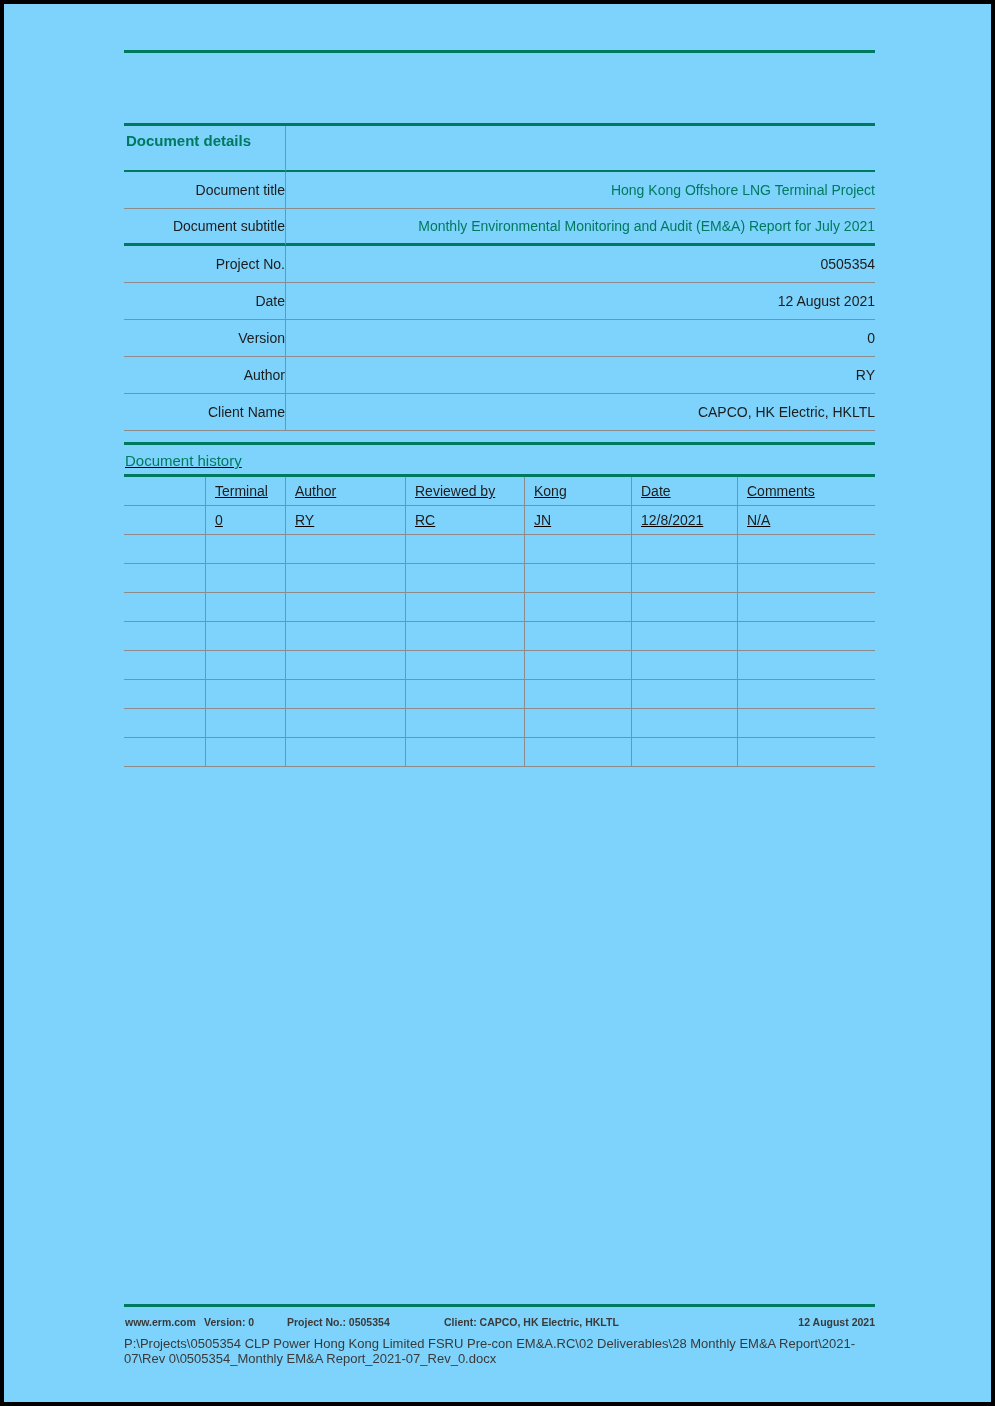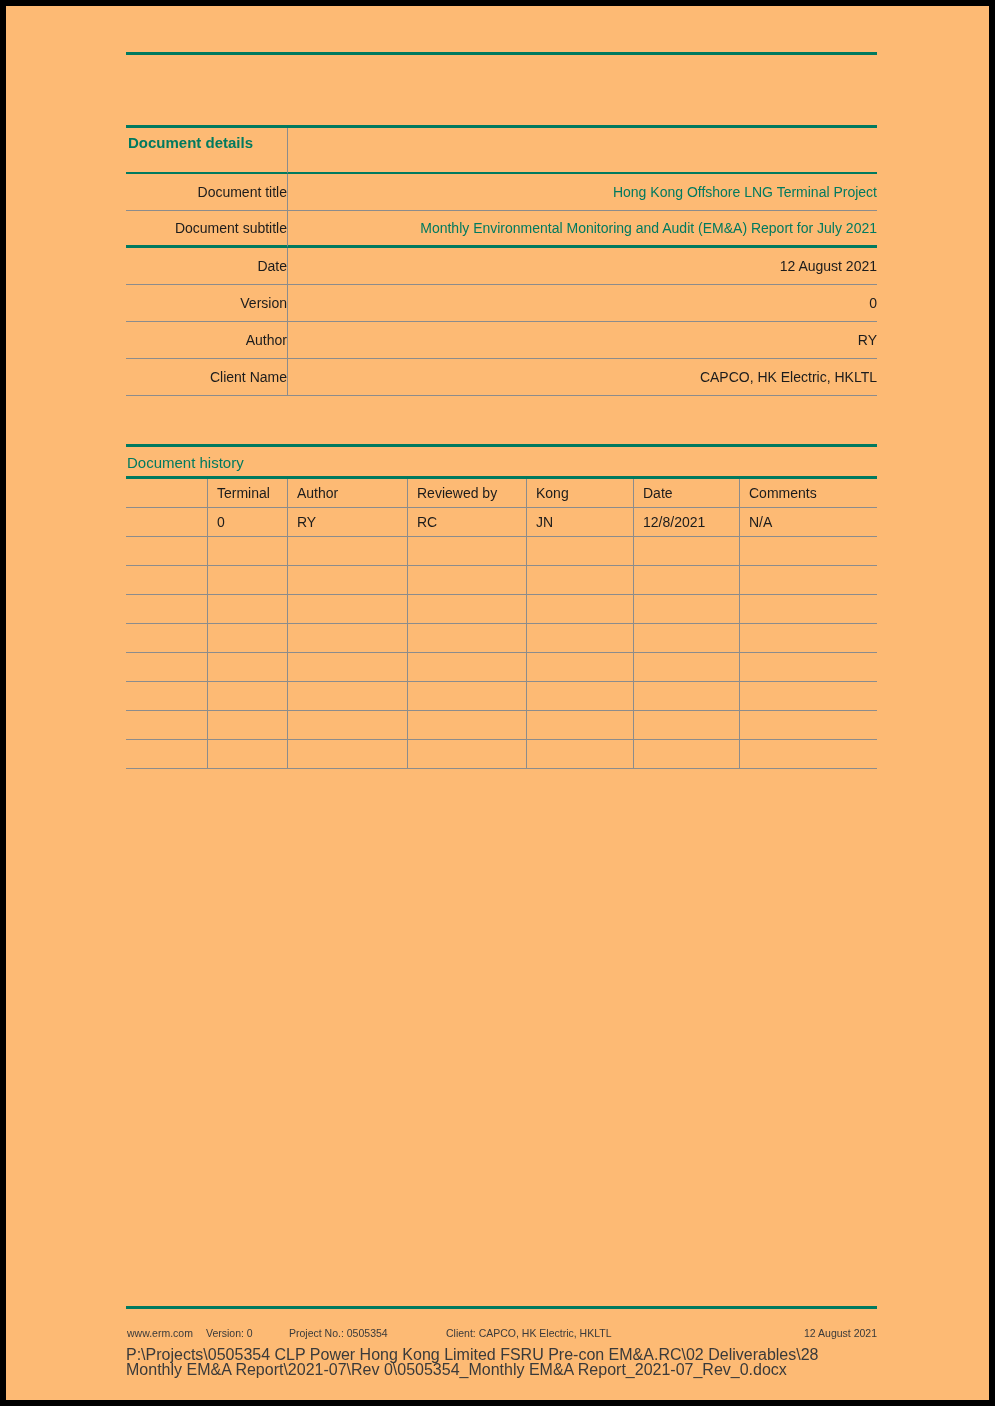--- a/index.html
+++ b/index.html
@@ -4,22 +4,22 @@
 <style>
   * { box-sizing: border-box; margin: 0; padding: 0; }
   :root { --accent: #007a5f; --line: #8c8c8c; --ink: #1c1c1c; --foot: #3a3a3a; }
   html, body { background: #ffffff; }
   body { font-family: "Liberation Sans", sans-serif; }
 
   .page {
     position: relative;
     width: 995px;
     height: 1406px;
-    background: #fdba74;
-    border: 6px solid #000000;
+    background: #7dd3fc;
+    border: 4px solid #000000;
     overflow: hidden;
   }
 
   .rule { background: var(--accent); height: 3px; }
   .top-rule { position: absolute; left: 120px; top: 46px; width: 751px; }
 
   table { border-collapse: separate; border-spacing: 0; table-layout: fixed; width: 751px; }
   td { overflow: hidden; white-space: nowrap; }
 
   
@@ -33,45 +33,45 @@
   .details-table tr.d-head td {
     height: 46px; vertical-align: top; padding-top: 6px;
     border-bottom: 2px solid var(--accent);
   }
   .details-table tr.d-head td.lbl { font-weight: bold; font-size: 15px; color: var(--accent); }
   .details-table tr.d-row td { height: 37px; border-bottom: 1px solid var(--line); text-align: right; }
   .details-table tr.d-row:nth-of-type(3) td { border-bottom: 3px solid var(--accent); }
   .details-table td.accent { color: var(--accent); }
 
   
-  .history { position: absolute; left: 120px; top: 438px; width: 751px; }
+  .history { position: absolute; left: 120px; top: 438px; width: 751px; text-decoration: underline; }
   .h-title { margin: 7px 0 0 1px; font-size: 15px; line-height: 17px; color: var(--accent); }
   .history-table { margin-top: 5px; border-top: 3px solid var(--accent); }
   .history-table td {
     height: 29px; font-size: 14px; color: var(--ink);
     vertical-align: middle; padding-left: 9px;
     border-bottom: 1px solid var(--line);
   }
   .history-table td:first-child { padding-left: 2px; }
   .history-table td + td { border-left: 1px solid var(--line); }
   .history-table tr.r-approval td { height: 30px; }
   .history-table td.approval { border-bottom: 3px solid var(--accent); }
 
   
   .footer { position: absolute; left: 120px; top: 1300px; width: 751px; }
-  .f-line1 { position: relative; height: 14px; margin-top: 18px; font-size: 10.5px; color: var(--foot); }
+  .f-line1 { position: relative; height: 14px; margin-top: 9px; font-size: 10.5px; color: var(--foot); font-weight: bold; }
   .f-line1 span { position: absolute; top: 0; white-space: nowrap; }
   .f-web    { left: 1px; }
   .f-ver    { left: 80px; }
   .f-proj   { left: 163px; }
   .f-client { left: 320px; }
   .f-date   { right: 0; }
   .f-path {
     margin-top: 6px; width: 751px;
-    font-size: 16px; line-height: 15px; color: var(--foot);
+    font-size: 13px; line-height: 15px; color: var(--foot);
     white-space: normal; word-wrap: break-word;
   }
 </style>
 </head>
 <body>
 
 <div class="page">
 
   <div class="rule top-rule"></div>
 
@@ -86,20 +86,24 @@
         <td class="val"></td>
       </tr>
 
     <tr class="d-row">
           <td class="lbl">Document title</td>
           <td class="val accent">Hong Kong Offshore LNG Terminal Project</td>
         </tr>
         <tr class="d-row">
           <td class="lbl">Document subtitle</td>
           <td class="val accent">Monthly Environmental Monitoring and Audit (EM&amp;A) Report for July 2021</td>
+        </tr>
+        <tr class="d-row">
+          <td class="lbl">Project No.</td>
+          <td class="val">0505354</td>
         </tr>
         <tr class="d-row">
           <td class="lbl">Date</td>
           <td class="val">12 August 2021</td>
         </tr>
         <tr class="d-row">
           <td class="lbl">Version</td>
           <td class="val">0</td>
         </tr>
         <tr class="d-row">

